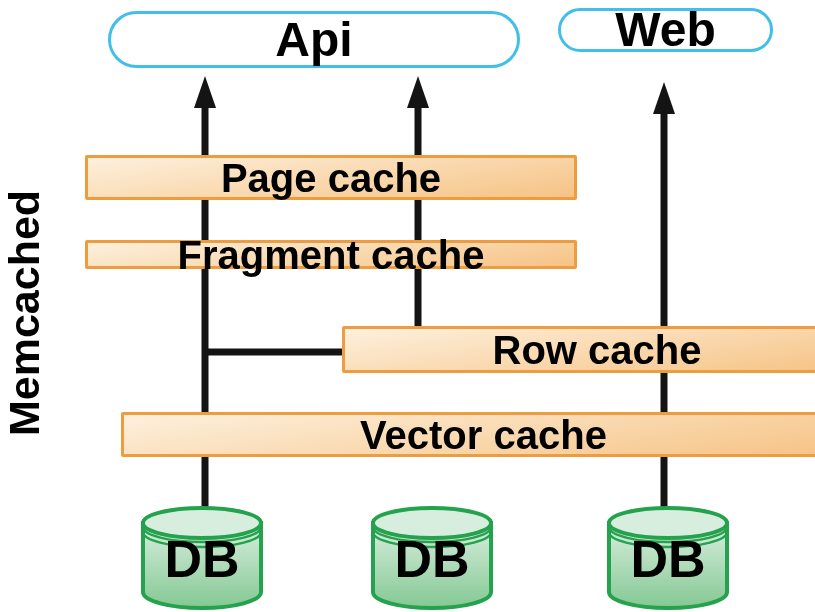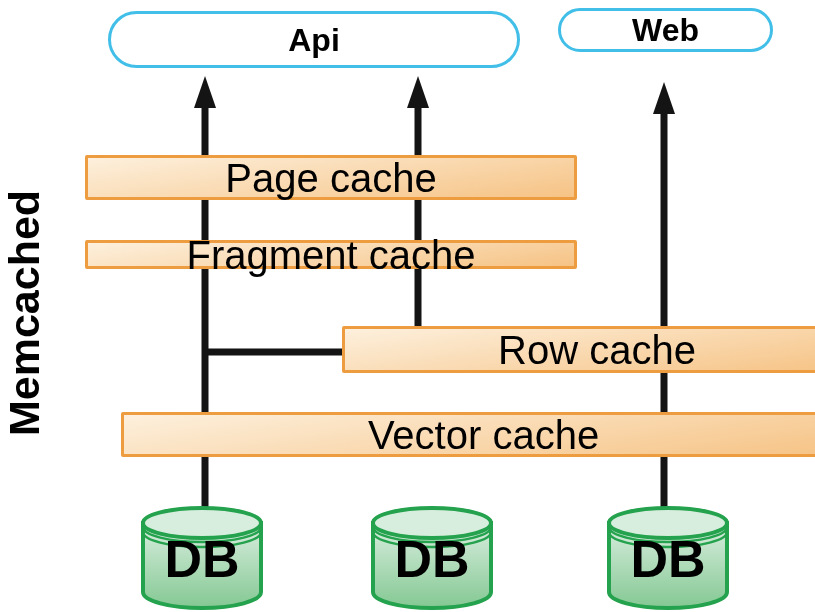--- a/index.html
+++ b/index.html
@@ -19,40 +19,40 @@
   .cache-bar {
     position: absolute;
     box-sizing: border-box;
     border: 3px solid var(--cache-border, #ED9C40);
     background: linear-gradient(172deg, var(--cache-fill-top, #FDF0DD) 0%, var(--cache-fill-bottom, #F6C385) 100%);
     border-radius: 2px;
     display: flex; align-items: center; justify-content: center;
     z-index: 2;
   }
   .cache-bar .bar-label {
-    font-size: 40px; font-weight: normal; color: var(--text, #000);
+    font-size: 40px; font-weight: bold; color: var(--text, #000);
     line-height: 1; white-space: nowrap; letter-spacing: 0px;
   }
   .bar-page     { left: 85px;  top: 155px; width: 492px; height: 45px; }
   .bar-fragment { left: 85px;  top: 240px; width: 492px; height: 29px; }
   .bar-row      { left: 342px; top: 326px; width: 510px; height: 47px; }
   .bar-vector   { left: 85px;  top: 412px; width: 725px; height: 45px; margin-left: 36px; }
 
   
   .pill {
     position: absolute;
     box-sizing: border-box;
     border: 3px solid var(--node-border, #42BFE8);
     background: var(--node-fill, #ffffff);
     border-radius: 30px;
     display: flex; align-items: center; justify-content: center;
     z-index: 2;
   }
   .pill .pill-label {
-    font-size: 32px; font-weight: bold; color: var(--text, #000);
+    font-size: 48px; font-weight: bold; color: var(--text, #000);
     line-height: 1; white-space: nowrap;
   }
   .pill-api { left: 108px; top: 11px; width: 412px; height: 57px; }
   .pill-web { left: 558px; top: 8px;  width: 215px; height: 44px; }
 
   
   .side-label {
     position: absolute;
     left: 24px; top: 313px;
     transform: translate(-50%, -50%) rotate(-90deg);

